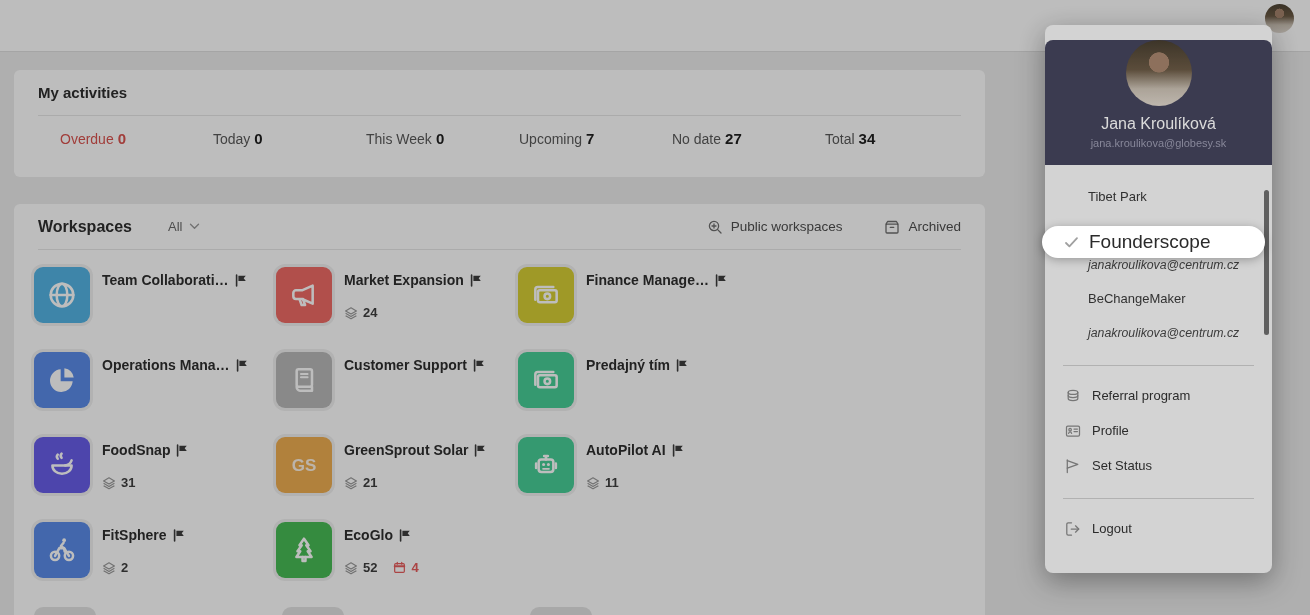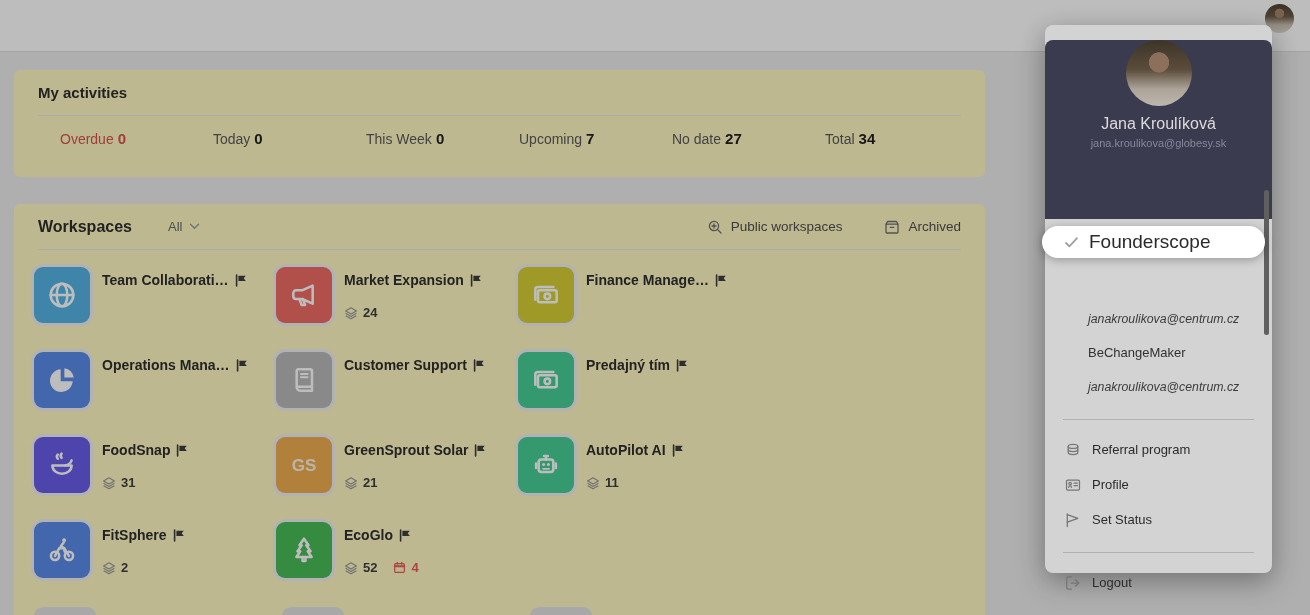--- a/index.html
+++ b/index.html
@@ -6,21 +6,21 @@
   html,body { width:1310px; height:615px; overflow:hidden; }
   body { font-family:"Liberation Sans", sans-serif; background:#ececec; position:relative; }
 
   
   .topbar { position:absolute; left:0; top:0; width:1310px; height:52px; background:#ffffff; border-bottom:1px solid #dedede; z-index:1; }
   .topbar-avatar { position:absolute; right:16px; top:4px; width:29px; height:29px; border-radius:50%; cursor:pointer;
     background: radial-gradient(circle at 50% 32%, #a5846c 0 19%, rgba(0,0,0,0) 20%),
                 linear-gradient(180deg, #4e4434 0%, #6b5a45 42%, #c9bfb2 72%, #e0d9d0 100%); }
 
   
-  .card { position:absolute; background:#fef9c3; border-radius:6px; z-index:1; }
+  .card { position:absolute; background:#ffffff; border-radius:6px; z-index:1; }
   .activities-card { left:14px; top:70px; width:971px; height:107px; }
   .workspaces-card { left:14px; top:204px; width:971px; height:418px; overflow:hidden; }
 
   .section-head { display:flex; align-items:center; height:45px; padding:0 24px; }
   .section-title { font-size:15px; font-weight:bold; color:#2f2f2f; }
   .ws-title { font-size:16px; }
   .divider { height:1px; background:#e6e6e6; margin:0 24px; }
 
   .stats-row { display:flex; padding:14px 0 0 30px; }
   .stat { width:153px; padding-left:16px; font-size:14px; color:#5a5a5a; cursor:pointer; white-space:nowrap; }
@@ -43,21 +43,21 @@
   .stub-row { display:flex; gap:186px; padding-left:20px; margin-top:0; }
   .stub { width:62px; height:22px; border-radius:9px 9px 0 0; background:#e3e3e3; }
 
   
   .overlay-a { position:absolute; inset:0; background:rgba(0,0,0,0.13); z-index:10; }
   .overlay-b { position:absolute; inset:0; background:rgba(0,0,0,0.145); z-index:30; }
 
   
   .dropdown { position:absolute; left:1045px; top:25px; width:227px; height:548px; background:#f7f7f7;
               border-radius:8px; z-index:20; box-shadow:0 8px 28px rgba(0,0,0,0.35); }
-  .dd-header { height:179px; background:#45455e; border-radius:8px 8px 0 0; text-align:center; }
+  .dd-header { height:125px; background:#45455e; border-radius:8px 8px 0 0; text-align:center; }
   .dd-avatar { width:66px; height:66px; border-radius:50%; margin:15px auto 0;
     background: radial-gradient(circle at 50% 34%, #a5846c 0 18%, rgba(0,0,0,0) 19%),
                 linear-gradient(180deg, #473e30 0%, #6b5a45 45%, #c9bfb2 74%, #ded6cc 100%); }
   .dd-name { margin-top:9px; font-size:16px; color:#ffffff; }
   .dd-email { margin-top:4px; font-size:11px; color:#9f9fb4; }
 
   .acct-list { padding-top:15px; }
   .acct-item { height:34px; line-height:34px; padding-left:43px; font-size:13px; color:#3a3a3a; cursor:pointer; white-space:nowrap; }
   .acct-item.email { font-size:12.3px; color:#474747;font-style:italic; }
   .acct-item.hidden-under-pill { visibility:hidden; }

